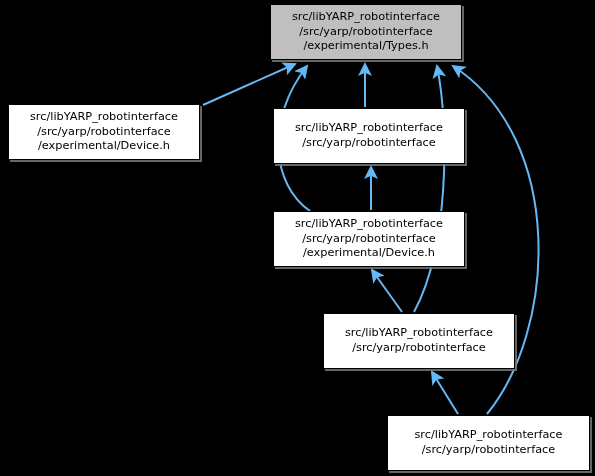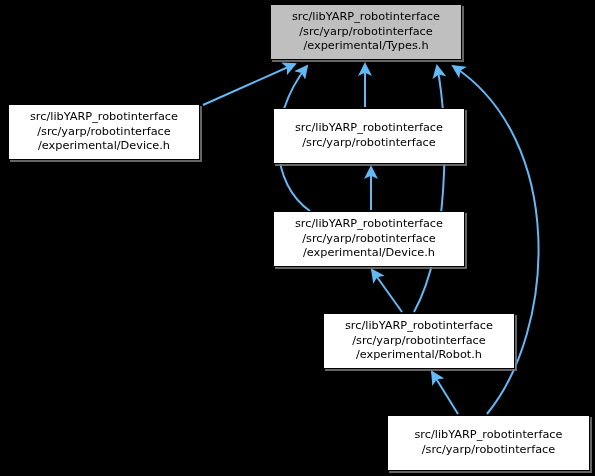--- a/index.html
+++ b/index.html
@@ -85,20 +85,19 @@
         <span class="line">/src/yarp/robotinterface</span>
       </div>
       <div class="node" style="left: 273px; top: 211px; width: 192px; height: 56px;">
         <span class="line">src/libYARP_robotinterface</span>
         <span class="line">/src/yarp/robotinterface</span>
         <span class="line">/experimental/Device.h</span>
       </div>
       <div class="node" style="left: 323px; top: 313px; width: 192px; height: 56px;">
         <span class="line">src/libYARP_robotinterface</span>
         <span class="line">/src/yarp/robotinterface</span>
-        <span class="line">/experimental/Robot.h</span>
       </div>
       <div class="node" style="left: 387px; top: 415px; width: 203px; height: 56px;">
         <span class="line">src/libYARP_robotinterface</span>
         <span class="line">/src/yarp/robotinterface</span>
       </div>
     </div>
 </div>
 
 </body></html>

